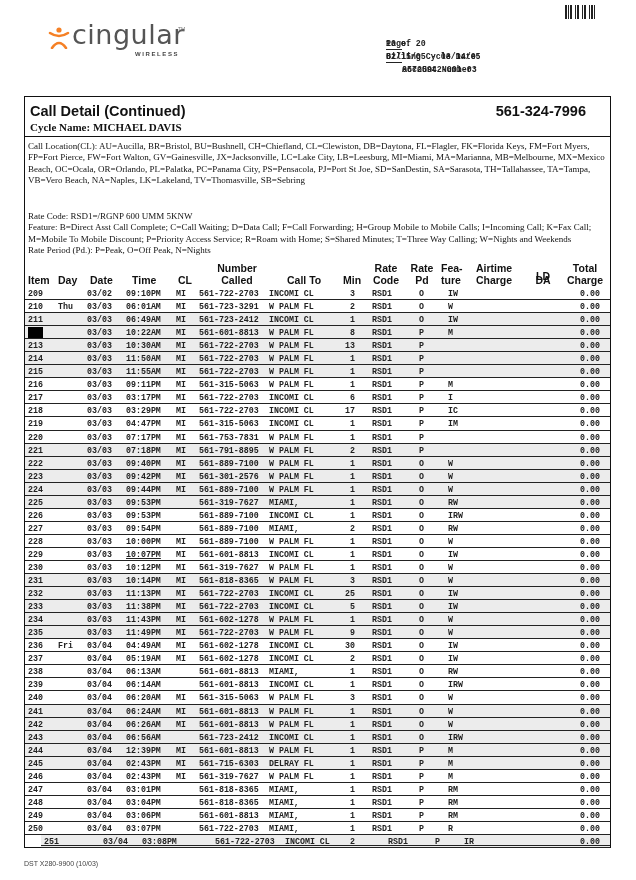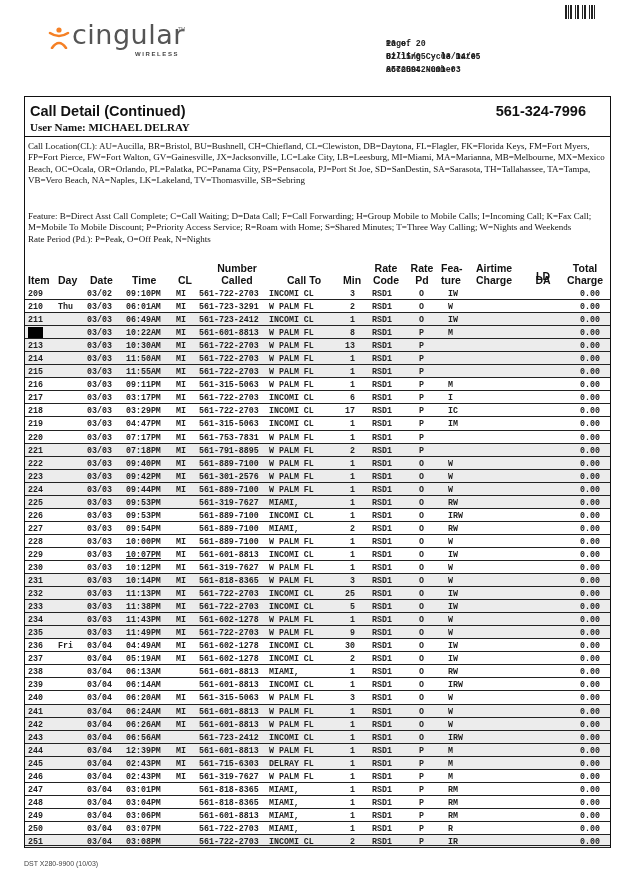--- a/index.html
+++ b/index.html
@@ -29,21 +29,21 @@
   .legend2 { position: absolute; left: 3px; top: 114px; width: 580px; font-family: "Liberation Serif", serif; font-size: 9px; line-height: 11.3px; color: #111; }
 
   .colhdr { position: absolute; left: 0; top: 166px; width: 585px; height: 26px; font-size: 10.5px; font-weight: bold; }
   .colhdr span { position: absolute; line-height: 11.5px; }
 
   .rows { position: absolute; left: 0; top: 190px; width: 585px; }
   .row { position: relative; height: 13.05px; border-bottom: 1px solid #222; font-family: "Liberation Mono", monospace; font-size: 8.3px; font-weight: bold; color: #222; }
   .row.shaded { background-color: #ececec; background-image: radial-gradient(#d6d6d6 0.6px, transparent 0.7px); background-size: 2px 2px; }
   .row span { position: absolute; top: 1px; line-height: 11px; white-space: pre; }
   .row .redact { background: #000; width: 15px; height: 11px; top: 1px; left: 3px; }
-  .row:last-child { border-bottom: 3px double #222; }
+  .row:last-child { border-bottom: 3px double #222; margin-left: 16px; }
 
   .footer { position: absolute; left: 24px; top: 860px; font-size: 7px; color: #444; }
 </style>
 </head>
 <body>
 
 <div class="barcode">
   <span style="width:2px"></span>
     <span style="width:1px"></span>
     <span style="width:2px"></span>
@@ -79,26 +79,27 @@
   <div class="row">
       <span class="lbl">Account Number:</span>
       <span>05725942-001-03</span>
     </div>
 </div>
 
 <div class="box">
   <div class="head">
     <span class="title">Call Detail (Continued)</span>
     <span class="phone">561-324-7996</span>
-    <span class="user">User Name: MICHAEL DELRAY</span>
+    <span class="user">Cycle Name: MICHAEL DAVIS</span>
   </div>
 
   <div class="legend">Call Location(CL):  AU=Aucilla, BR=Bristol, BU=Bushnell, CH=Chiefland, CL=Clewiston, DB=Daytona, FL=Flagler, FK=Florida Keys, FM=Fort Myers, FP=Fort Pierce, FW=Fort Walton, GV=Gainesville, JX=Jacksonville, LC=Lake City, LB=Leesburg, MI=Miami, MA=Marianna, MB=Melbourne, MX=Mexico Beach, OC=Ocala, OR=Orlando, PL=Palatka, PC=Panama City, PS=Pensacola, PJ=Port St Joe, SD=SanDestin, SA=Sarasota, TH=Tallahassee, TA=Tampa, VB=Vero Beach, NA=Naples, LK=Lakeland, TV=Thomasville, SB=Sebring</div>
 
   <div class="legend2">
+    <div>Rate Code: RSD1=/RGNP 600 UMM 5KNW</div>
     <div>Feature: B=Direct Asst Call Complete; C=Call Waiting; D=Data Call; F=Call Forwarding; H=Group Mobile to Mobile Calls; I=Incoming Call; K=Fax Call; M=Mobile To Mobile Discount; P=Priority Access Service; R=Roam with Home; S=Shared Minutes;  T=Three Way Calling; W=Nights and Weekends</div>
     <div>Rate Period (Pd.): P=Peak, O=Off Peak, N=Nights</div>
   </div>
 
   <div class="colhdr">
     <span style="left:3px;top:12px">Item</span>
     <span style="left:33px;top:12px">Day</span>
     <span style="left:65px;top:12px">Date</span>
     <span style="left:107px;top:12px">Time</span>
     <span style="left:153px;top:12px">CL</span>

